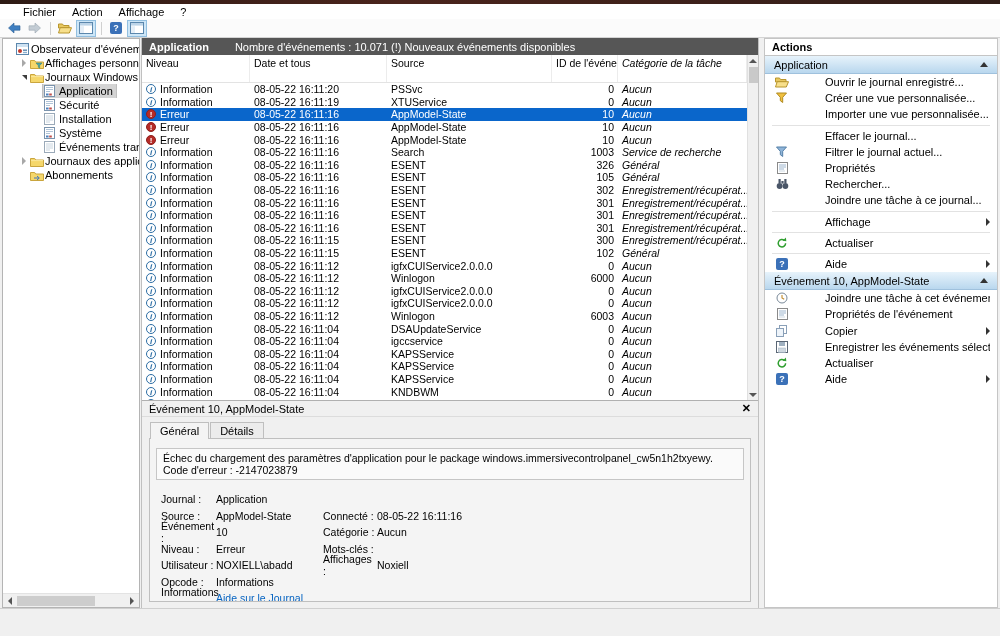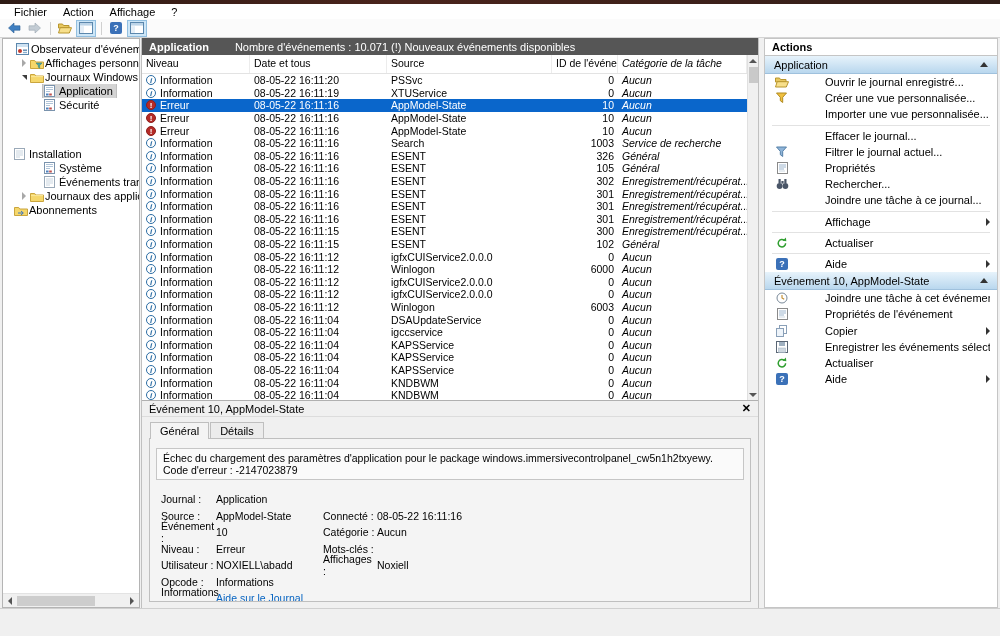--- a/index.html
+++ b/index.html
@@ -5,21 +5,21 @@
   * { box-sizing: border-box; margin:0; padding:0; }
   html,body { width:1000px; height:636px; overflow:hidden; }
   body { font-family:"Liberation Sans", sans-serif; font-size:11px; color:#000; background:#f0f0f0; }
 
   .desktop-strip { height:4px; background:linear-gradient(90deg,#2e1b15,#4a241c 40%,#301d18); }
   .titlebar { height:18px; background:#fff; display:flex; align-items:center; padding-left:6px; }
   .titlebar .title { margin-left:5px; }
   .win-controls { margin-left:auto; display:flex; }
   .win-controls span { width:34px; text-align:center; font-size:12px; color:#333; line-height:18px; }
 
-  .menubar { height:15px; background:#fff; display:flex; align-items:center; padding-left:6px; }
+  .menubar { height:15px; background:#fff; display:flex; align-items:center; padding-left:15px; }
   .menubar span { padding:0 8px; }
 
   .toolbar { height:19px; background:#fbfbfb; border-bottom:1px solid #d4d4d4; display:flex; align-items:center; padding-left:4px; }
   .tbtn { width:20px; height:17px; display:flex; align-items:center; justify-content:center; margin-right:1px; border:1px solid transparent; }
   .tbtn.pressed { background:#cde6f7; border:1px solid #92bfe0; }
   .tsep { width:1px; height:13px; background:#d0d0d0; margin:0 4px; }
 
   .main { display:flex; height:570px; background:#f0f0f0; }
 
   
@@ -36,21 +36,21 @@
   .harrow.left::before { content:""; border-right:4px solid #555; border-top:4px solid transparent; border-bottom:4px solid transparent; }
   .harrow.right::before { content:""; border-left:4px solid #555; border-top:4px solid transparent; border-bottom:4px solid transparent; }
   .hthumb { width:78px; height:10px; background:#cdcdcd; margin:0 2px; }
 
   
   .center-pane { width:618px; margin-left:1px; display:flex; flex-direction:column; border-left:1px solid #c0c0c0; border-right:1px solid #c0c0c0; background:#fff; }
   .list-header-bar { height:17px; background:#565656; color:#fff; display:flex; align-items:center; padding-left:7px; flex:none; }
   .list-header-bar b { margin-right:26px; }
   .list-area { height:345px; flex:none; display:flex; background:#fff; }
   .list-table { flex:1; display:flex; flex-direction:column; overflow:hidden; }
-  .col-headers { height:19px; flex:none; display:flex; border-bottom:1px solid #e3e3e3; font-size:10.5px; }
+  .col-headers { height:28px; flex:none; display:flex; border-bottom:1px solid #e3e3e3; font-size:10.5px; }
   .ch { padding:2px 4px; border-right:1px solid #ececec; white-space:nowrap; overflow:hidden; }
   .c0 { width:108px; } .c1 { width:137px; } .c2 { width:165px; } .c3 { width:66px; text-align:right; } .c4 { flex:1;font-style:italic; }
   .rows { flex:1; overflow:hidden; }
   .row { height:12.6px; display:flex; align-items:center; font-size:10.5px; white-space:nowrap; }
   .row.sel { background:#0a66cb; color:#fff; }
   .cell { padding:0 4px; overflow:hidden; flex:none; display:flex; align-items:center; }
   .ico-info { width:10px; height:10px; border-radius:50%; background:#fff; border:1px solid #2c6da4; color:#2c6da4; font-size:8px; font-style:italic; font-weight:bold; text-align:center; line-height:9px; flex:none; margin-right:4px; display:inline-block; }
   .ico-error { width:10px; height:10px; border-radius:50%; background:#b52b27; border:1px solid #8e1f1c; color:#fff; font-size:8px; font-weight:bold; text-align:center; line-height:10px; flex:none; margin-right:4px; display:inline-block; }
   .vscroll { width:11px; background:#f0f0f0; border-left:1px solid #e0e0e0; display:flex; flex-direction:column; align-items:center; flex:none; }
   .varrow { height:11px; width:11px; display:flex; align-items:center; justify-content:center; }
@@ -207,21 +207,21 @@
                 <rect x="2" y="2" width="7" height="1" fill="#b0c4d8"></rect>
                 <rect x="2" y="4" width="7" height="1" fill="#b0c4d8"></rect>
                 <rect x="2" y="6" width="4" height="1" fill="#b0c4d8"></rect>
                 <rect x="2" y="8.5" width="2.6" height="2" fill="#4f81bd"></rect>
                 <rect x="5.2" y="8.5" width="2.6" height="2" fill="#c0504d"></rect>
               </svg>
             </span>
             <span>Sécurité</span>
           </span>
         </div>
-        <div class="titem" style=" margin-top: 35px;">
+        <div class="titem" style="padding-left: 30px;">
           <span class="exp "></span>
           <span class="hl">
             <span class="ticon">
               <svg width="11" height="12">
                 <rect x="0.5" y="0.5" width="10" height="11" fill="#fff" stroke="#9aa9b8"></rect>
                 <rect x="2" y="2.5" width="7" height="1" fill="#c9d5e0"></rect>
                 <rect x="2" y="4.5" width="7" height="1" fill="#c9d5e0"></rect>
                 <rect x="2" y="6.5" width="7" height="1" fill="#c9d5e0"></rect>
                 <rect x="2" y="8.5" width="4" height="1" fill="#c9d5e0"></rect>
               </svg>
@@ -265,21 +265,21 @@
           <span class="hl">
             <span class="ticon">
               <svg width="14" height="11">
                 <path d="M0.5 2.5 h4.2 l1 1.5 h7.8 v6.5 h-13 z" fill="#f5d76b" stroke="#caa53d"></path>
                 <path d="M1 4.6 h12" stroke="#fbe89a"></path>
               </svg>
             </span>
             <span>Journaux des applications et</span>
           </span>
         </div>
-        <div class="titem" style=" align-items: flex-end;">
+        <div class="titem" style="padding-left: 16px; align-items: flex-end;">
           <span class="exp "></span>
           <span class="hl">
             <span class="ticon">
               <svg width="14" height="11">
                 <path d="M0.5 2.5 h4.2 l1 1.5 h7.8 v6.5 h-13 z" fill="#f5d76b" stroke="#caa53d"></path>
                 <path d="M4 8 h5 m-2 -2 l2.3 2 -2.3 2" stroke="#3f76bf" fill="none"></path>
               </svg>
             </span>
             <span>Abonnements</span>
           </span>

